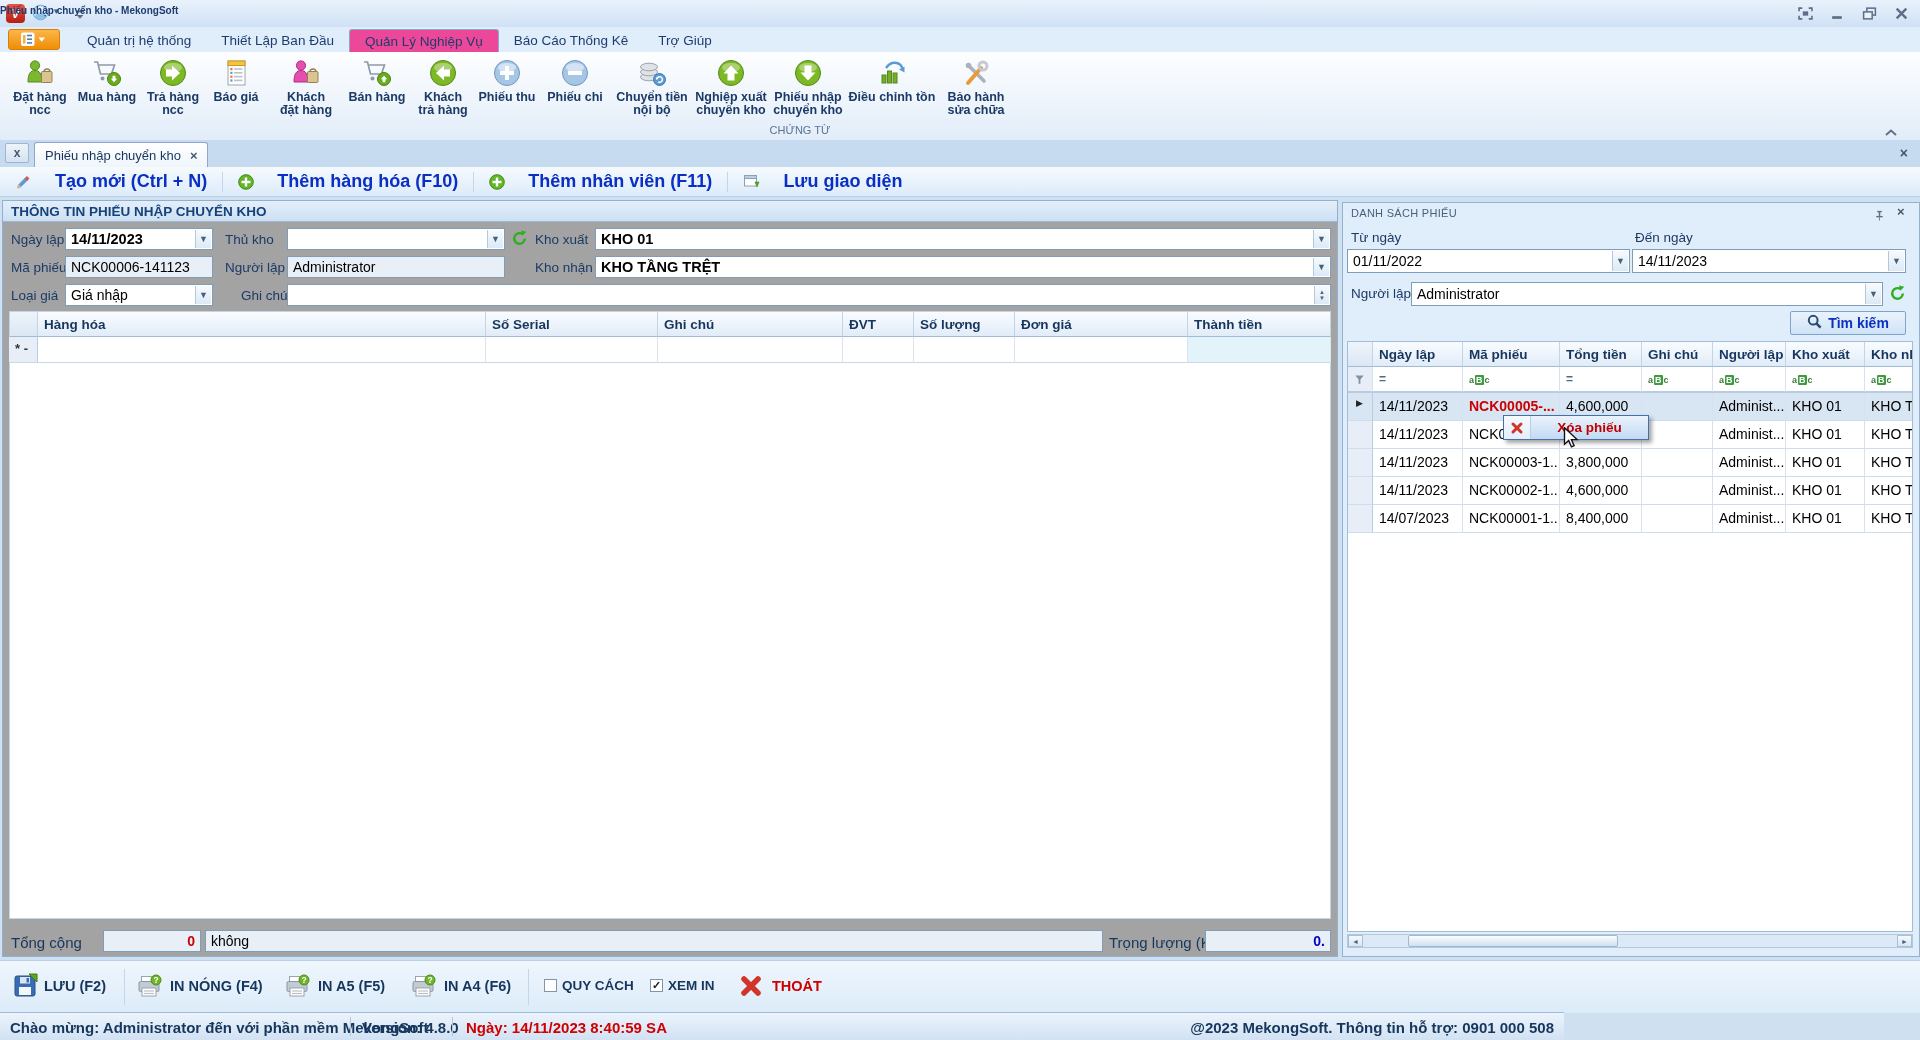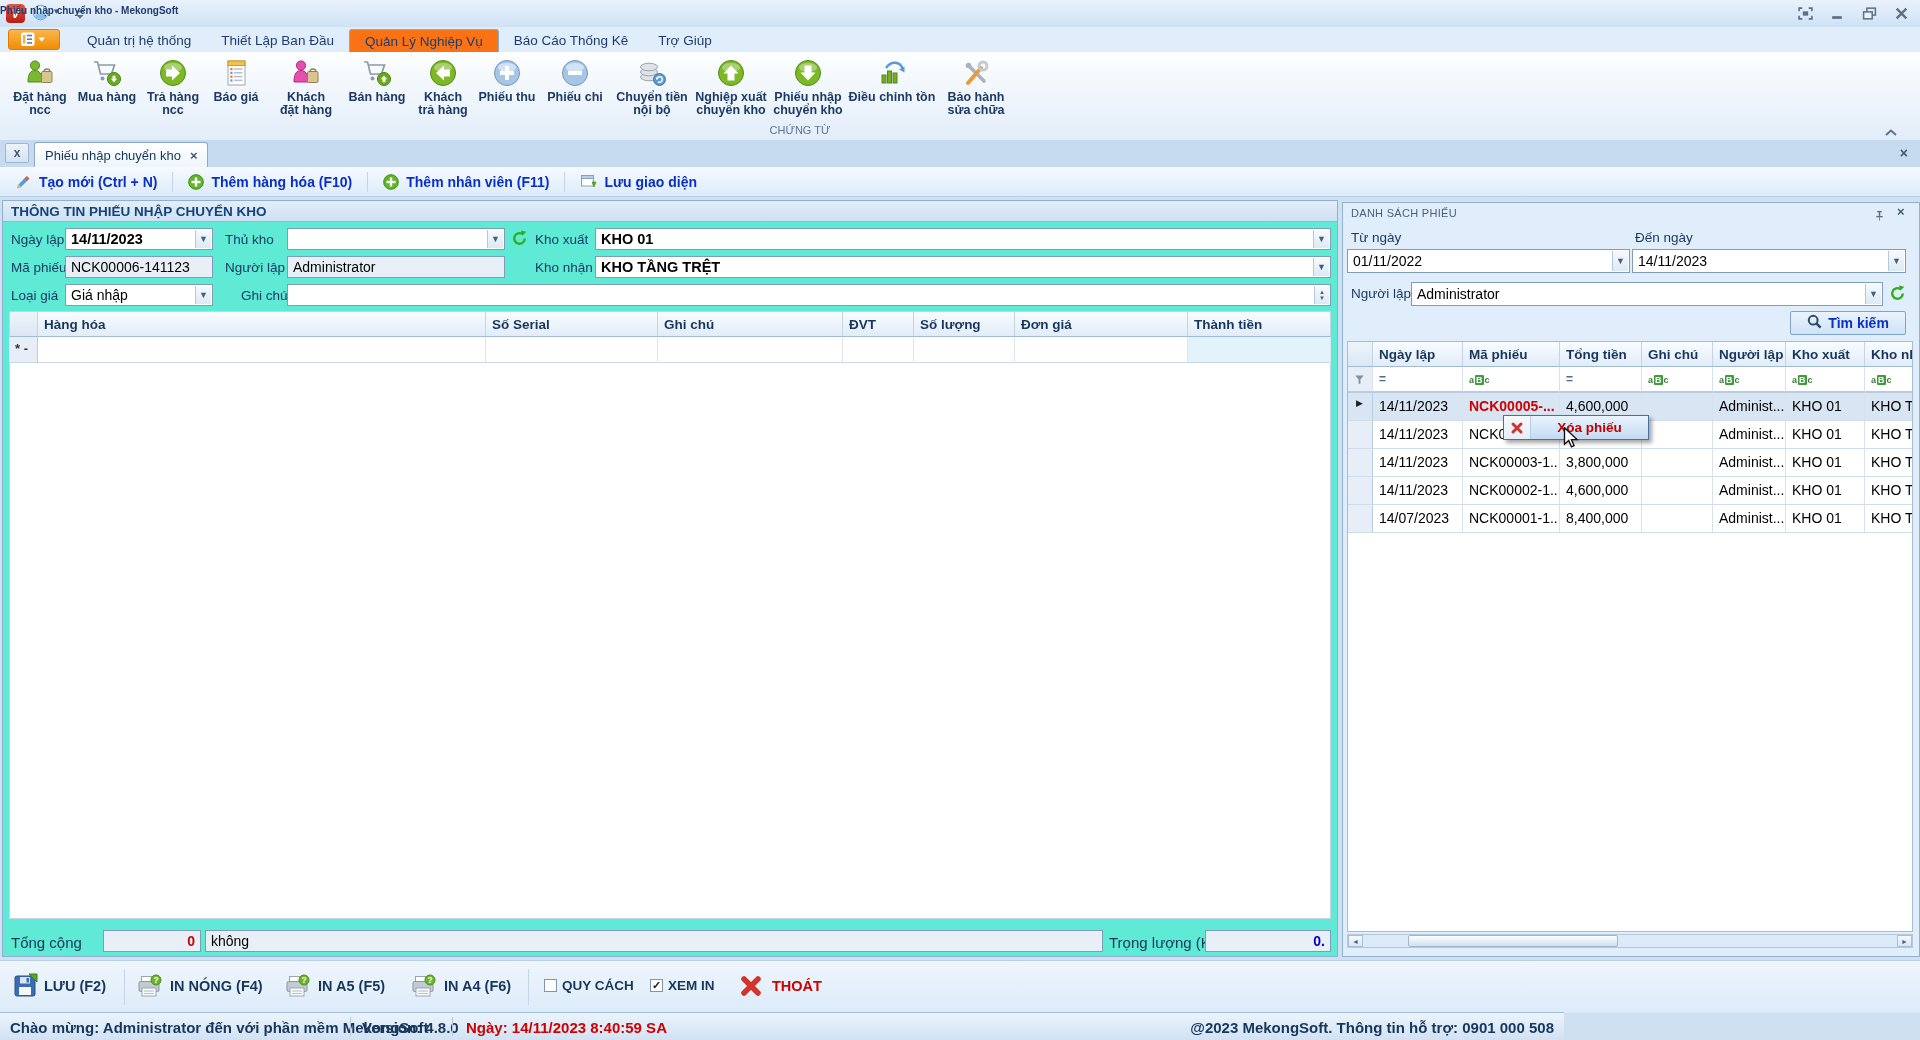--- a/index.html
+++ b/index.html
@@ -19,21 +19,21 @@
     font-weight:600;color:#1e3c6e;}
   .winbtns{position:absolute;right:8px;top:4px;display:flex;gap:10px;}
   .winbtns span{width:22px;height:18px;display:flex;align-items:center;justify-content:center;}
   
   .menubar{position:absolute;left:0;top:27px;width:1920px;height:25px;background:#e0edfa;}
   .menu-btn{position:absolute;left:8px;top:2px;width:52px;height:21px;border-radius:3px;
     background:linear-gradient(#fcb64a,#f08d05);border:1px solid #d97e06;
     display:flex;align-items:center;justify-content:center;box-sizing:border-box;}
   .menu-tabs{position:absolute;left:72px;top:2px;display:flex;height:23px;}
   .mtab{padding:0 15px;font-size:13.5px;color:#1e3c6e;display:flex;align-items:center;white-space:nowrap;}
-  .mtab.active{background:#f97316;border:1px solid #8fa8c8;border-bottom:none;border-radius:3px 3px 0 0;}
+  .mtab.active{background:#ec4899;border:1px solid #8fa8c8;border-bottom:none;border-radius:3px 3px 0 0;}
   
   .ribbon{position:absolute;left:0;top:52px;width:1920px;height:88px;
     background:linear-gradient(#fdfeff,#e2edf9);border-bottom:1px solid #b6cce2;}
   #tb-items{position:absolute;left:8px;top:3px;display:flex;}
   .tb-item{display:flex;flex-direction:column;align-items:center;padding-top:2px;}
   .tb-ico{height:32px;display:flex;align-items:center;justify-content:center;}
   .tb-lbl{font-size:12.5px;line-height:13px;font-weight:bold;color:#1c3a66;text-align:center;
     white-space:pre-line;margin-top:2px;}
   .group-label{position:absolute;left:740px;top:72px;width:120px;text-align:center;
     font-size:11px;color:#5a7396;}
@@ -49,24 +49,24 @@
     border-radius:3px 3px 0 0;display:flex;align-items:center;gap:9px;font-size:13px;color:#17365d;}
   .doc-tab-x{color:#44596e;font-size:13px;font-weight:bold;}
   .ts-right-x{position:absolute;right:12px;top:5px;color:#44596e;font-size:14px;font-weight:bold;}
   
   .actionbar{position:absolute;left:0;top:167px;width:1920px;height:29px;
     background:linear-gradient(#f6fafe,#dcebfa);border-bottom:1px solid #b9cfe6;
     display:flex;align-items:center;}
   .act-item{display:flex;align-items:center;gap:7px;padding:0 15px;height:20px;
     border-right:1px solid #c2d6ea;}
   .act-item:last-child{border-right:none;}
-  .act-lbl{font-size:14px;font-weight:bold;color:#0a2fc4;white-space:nowrap;}
+  .act-lbl{font-size:18px;font-weight:bold;color:#0a2fc4;white-space:nowrap;margin-left:16px;}
   
   .left-box{position:absolute;left:2px;top:200px;width:1336px;height:757px;
-    background:#5eead4;border:1px solid #8fb0d0;box-sizing:border-box;}
+    background:#a3a3a3;border:1px solid #8fb0d0;box-sizing:border-box;}
   .lb-header{position:absolute;left:0;top:0;width:1334px;height:21px;
     background:linear-gradient(#e4eefa,#cde0f2);border-bottom:1px solid #9ab7d6;
     font-size:13.5px;font-weight:bold;color:#15427b;padding:3px 0 0 8px;box-sizing:border-box;}
   .lbl{position:absolute;font-size:13.5px;color:#1c3a66;white-space:nowrap;}
   .f{position:absolute;height:22px;background:#fff;border:1px solid #7f9db9;
     display:flex;align-items:center;font-size:14px;color:#000;padding:0 5px;
     box-sizing:border-box;white-space:nowrap;overflow:hidden;}
   .f.ro{background:#e9eff7;}
   .f.bold{font-weight:bold;font-size:14.5px;}
   .caret{position:absolute;right:1px;top:1px;bottom:1px;width:15px;

